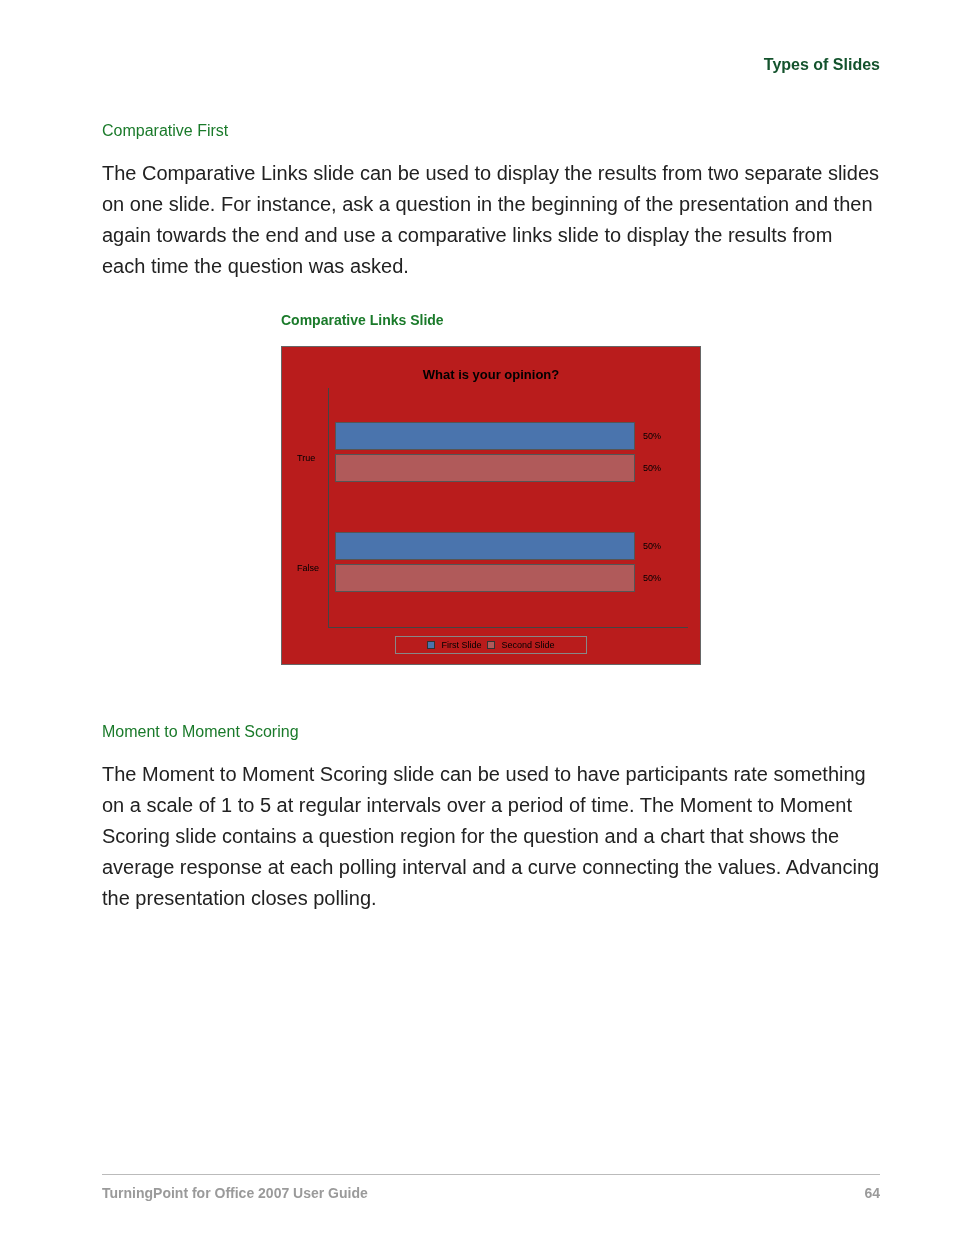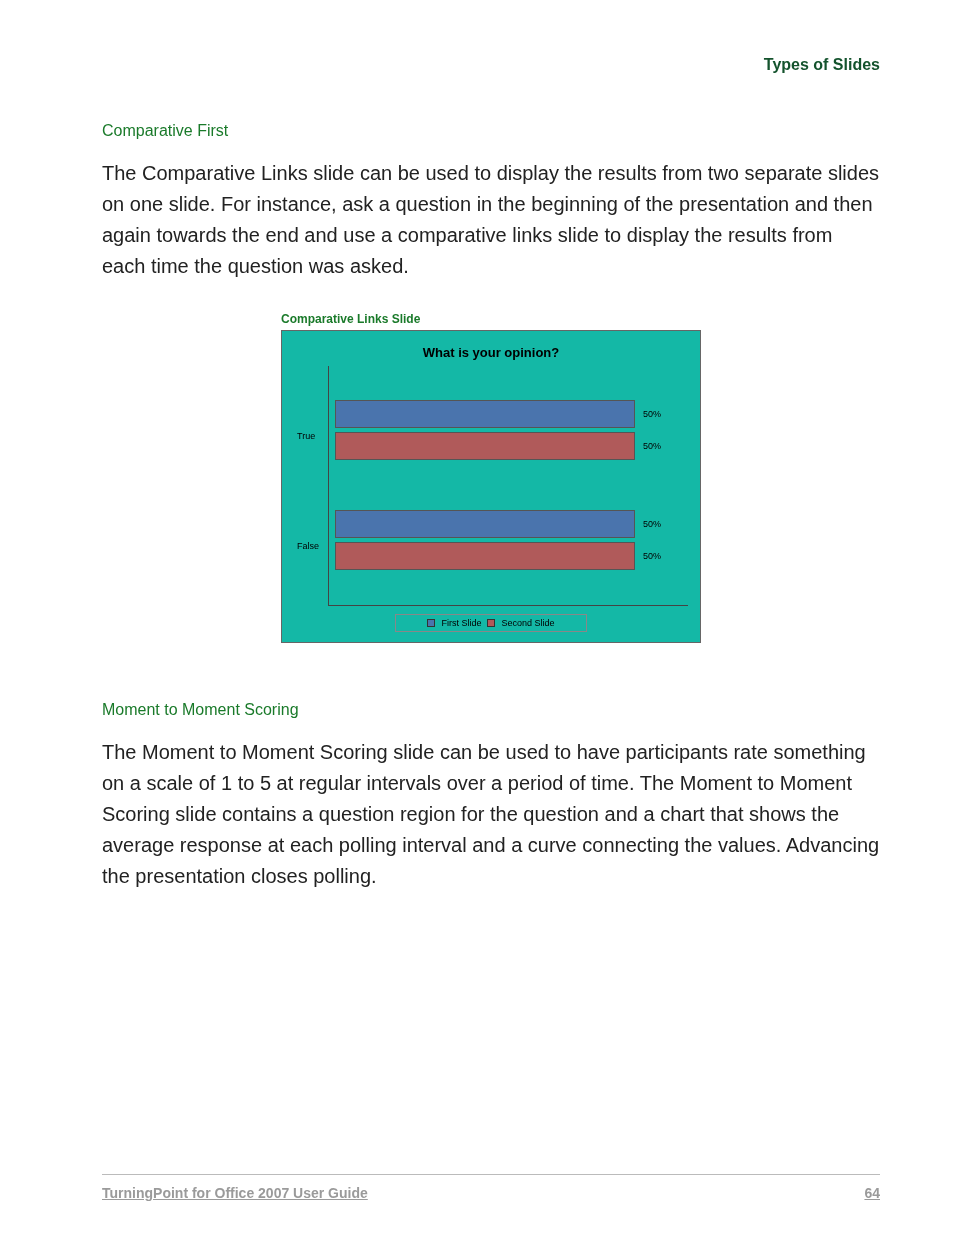--- a/index.html
+++ b/index.html
@@ -34,27 +34,27 @@
     line-height: 1.55;
     margin-bottom: 30px;
   }
   .figure-wrap {
     width: 420px;
     margin: 0 auto 58px auto;
   }
   .figure-caption {
     color: #1a7a2a;
     font-weight: 700;
-    font-size: 12px;
-    margin-bottom: 4px;
+    font-size: 14px;
+    margin-bottom: 18px;
   }
   .chart-box {
     border: 1px solid #666;
-    background: #14b8a6;
-    padding: 14px 8px 10px 8px;
+    background: #b91c1c;
+    padding: 20px 8px 10px 8px;
   }
   .chart-title {
     text-align: center;
     font-weight: 700;
     font-size: 13px;
     font-family: Arial, sans-serif;
     margin-bottom: 6px;
   }
   .plot-area {
     border-left: 1px solid #444;
@@ -126,21 +126,20 @@
     position: absolute;
     left: 102px; right: 74px;
     bottom: 34px;
     border-top: 1px solid #bbb;
     padding-top: 10px;
     display: flex;
     justify-content: space-between;
     color: #9a9a9a;
     font-weight: 600;
     font-size: 14px;
-    text-decoration: underline;
   }
 </style>
 </head>
 <body>
 
 <div class="page">
 
   <div class="header-section">Types of Slides</div>
 
   <div class="h3-green">Comparative First</div>

